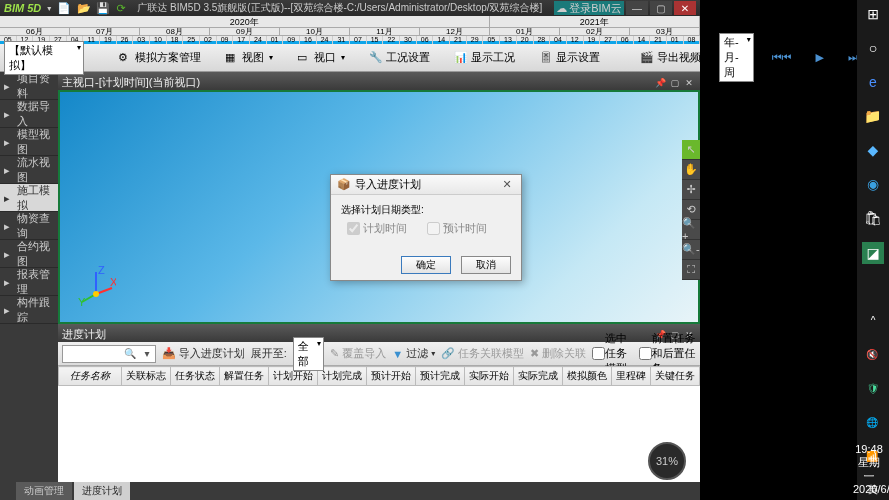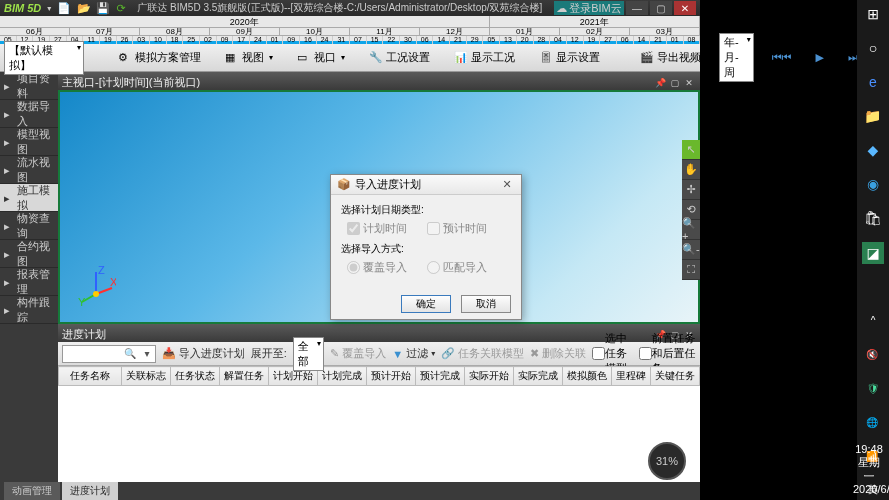--- a/index.html
+++ b/index.html
@@ -47,21 +47,21 @@
 .search-box{display:flex;align-items:center;border:1px solid #999;background:#fff;height:18px}
 .search-box input{border:none;outline:none;width:60px;padding:0 3px;font-size:10px}
 .search-box .sicon{width:16px;display:flex;align-items:center;justify-content:center;font-size:10px;color:#555}
 .lnk{color:#333;display:flex;align-items:center;gap:3px;white-space:nowrap}
 .lnk.disabled{color:#999}
 .chk{display:flex;align-items:center;gap:0}
 .chk input{margin:0}
 .grid{flex:1;background:#fff;overflow:auto}
 .grid table{width:100%;border-collapse:collapse}
 .grid th{background:linear-gradient(#f4f4f4,#e4e4e4);border:1px solid #bbb;padding:2px 4px;font-weight:normal;font-size:10px;white-space:nowrap}
-.bottom-tabs{height:18px;background:#3a3a3a;display:flex;align-items:flex-end;padding:0 4px;gap:2px}
+.bottom-tabs{height:18px;background:#3a3a3a;display:flex;align-items:flex-end;padding:0 16px;gap:2px}
 .bottom-tabs .tab{background:#5a5a5a;color:#ccc;padding:2px 8px;font-size:10px}
 .bottom-tabs .tab.active{background:#d0d0d0;color:#222}
 .gauge{position:absolute;right:14px;bottom:20px;width:38px;height:38px;border-radius:50%;background:#2a2a2a;border:2px solid #555;display:flex;align-items:center;justify-content:center;color:#ccc;font-size:11px}
 .dialog{position:absolute;left:330px;top:174px;width:192px;background:#f0f0f0;border:1px solid #888;box-shadow:2px 2px 8px rgba(0,0,0,.3)}
 .dlg-title{height:20px;background:linear-gradient(#fafafa,#e8e8e8);display:flex;align-items:center;padding:0 6px;border-bottom:1px solid #ccc}
 .dlg-title .dic{width:14px;height:14px;margin-right:4px}
 .dlg-title .spacer{flex:1}
 .dlg-close{width:16px;height:16px;display:flex;align-items:center;justify-content:center;color:#555}
 .dlg-body{padding:8px 10px}
 .dlg-body .row{margin-bottom:6px}
@@ -310,21 +310,21 @@
             </label>
           <label class="chk">
               <input type="checkbox" style="">
               <span>前置任务和后置任务</span>
             </label>
         </div>
         <div class="grid">
           <table>
               <thead>
                 <tr>
-                  <th style="width: 140px;">任务名称</th>
+                  <th style="width: 140px; font-style: italic;">任务名称</th>
                   <th>关联标志</th>
                   <th>任务状态</th>
                   <th>解置任务</th>
                   <th>计划开始</th>
                   <th>计划完成</th>
                   <th>预计开始</th>
                   <th>预计完成</th>
                   <th>实际开始</th>
                   <th>实际完成</th>
                   <th>模拟颜色</th>
@@ -366,33 +366,20 @@
       <div class="row">
         <div class="lbl">选择计划日期类型:</div>
         <div class="opts">
           <label>
               <input type="checkbox" disabled="" checked="" style="">
               <span>计划时间</span>
             </label>
           <label>
               <input type="checkbox" disabled="" style="">
               <span>预计时间</span>
-            </label>
-        </div>
-      </div>
-      <div class="row">
-        <div class="lbl">选择导入方式:</div>
-        <div class="opts">
-          <label>
-              <input type="radio" disabled="" checked="" style="">
-              <span>覆盖导入</span>
-            </label>
-          <label>
-              <input type="radio" disabled="" style="">
-              <span>匹配导入</span>
             </label>
         </div>
       </div>
     </div>
     <div class="dlg-btns">
       <button class="primary">确定</button>
       <button>取消</button>
     </div>
   </div>
 

